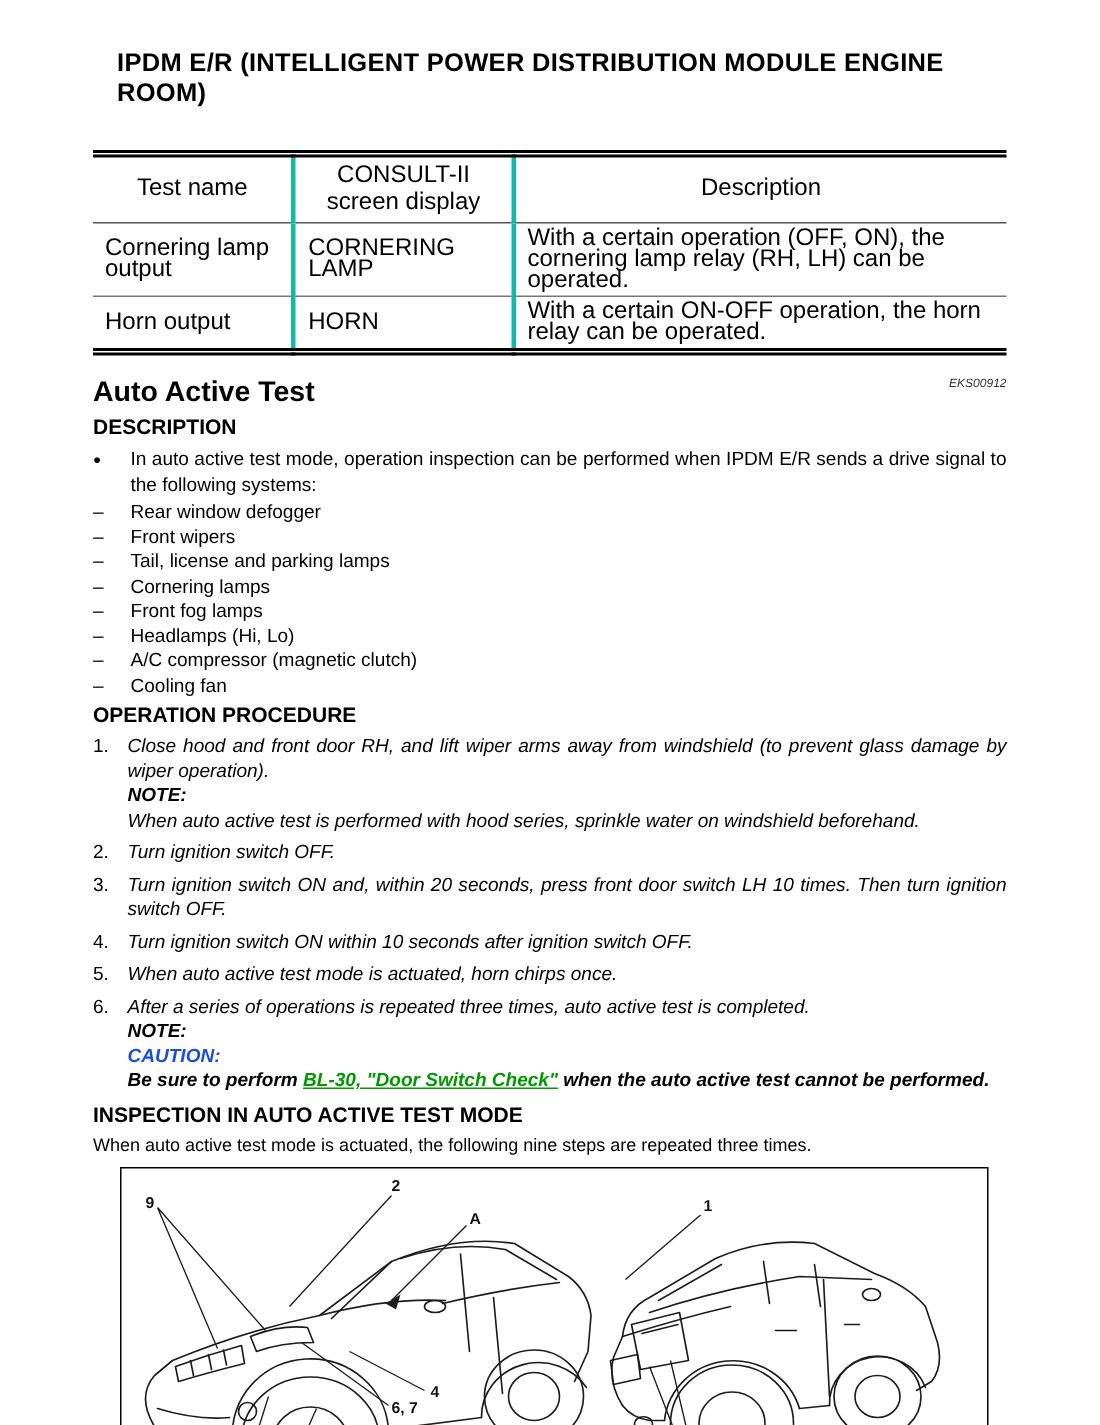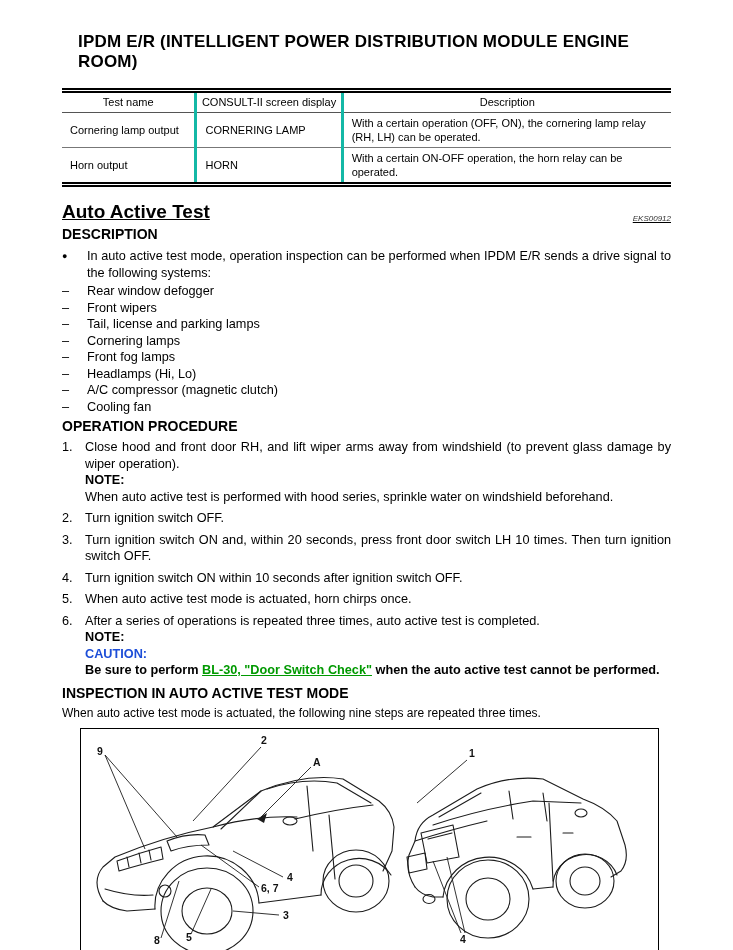--- a/index.html
+++ b/index.html
@@ -2,42 +2,42 @@
 <html><head>
 <meta charset="utf-8">
 <style>
   html,body{margin:0;padding:0;}
   body{width:733px;height:950px;background:#fff;color:#000;
        font-family:"Liberation Sans","DejaVu Sans",sans-serif;overflow:hidden;}
   .page{box-sizing:border-box;height:100%;padding:28px 62px 8px;display:flex;flex-direction:column;}
 
   .title{font-size:17px;font-weight:bold;margin:4px 0 16px 16px;letter-spacing:.2px;}
 
-  table{border-collapse:collapse;width:100%;font-size:11px;
-        border-top:5px double #000;border-bottom:5px double #000;}
+  table{border-collapse:collapse;width:100%;font-size:16px;
+        border-top:5px double #000;border-bottom:5px double #000;margin-top:12px;}
   th{font-weight:normal;padding:3px 4px 4px;border-bottom:1px solid #555;text-align:center;}
   td{padding:3px 8px;vertical-align:middle;line-height:14px;}
   tbody tr:first-child td{border-bottom:1px solid #777;}
   th + th, td + td{border-left:3px solid #14b8a6;}
   .c1{width:22%;} .c2{width:24%;}
 
-  .sec-head{display:flex;align-items:flex-end;justify-content:space-between;margin-top:14px;text-decoration:underline;}
+  .sec-head{display:flex;align-items:flex-start;justify-content:space-between;margin-top:14px;}
   .sec-head h2{font-size:19px;margin:0;}
   .code{font-size:8px;font-style:italic;color:#333;}
   h3{font-size:14px;margin:3px 0 3px;}
 
   .para,.dash-item,.step{font-size:12.7px;line-height:16.5px;}
   .para{display:flex;margin:3px 0 2px;}
   .marker{flex:0 0 25px;}
   .bullet-marker{font-size:9px;line-height:16.5px;}
   .para-text{flex:1;text-align:justify;}
   .dash-item{display:flex;}
   .step{display:flex;margin:2px 0 3px;}
   .step-num{flex:0 0 23px;}
-  .step-body{flex:1;}
+  .step-body{flex:1;font-style:italic;}
   .step-text{text-align:justify;}
   .note-label{font-weight:bold;}
   .caution-label{color:#1d4ed8;font-weight:bold;}
   .caution{font-weight:bold;}
   a.link{color:#009900;font-weight:bold;text-decoration:underline;cursor:pointer;}
 
   .intro{font-size:12px;margin:2px 0 6px;}
   .figure-box{border:1px solid #000;margin:2px 0 0 18px;width:577px;background:#fff;}
   .figure-box svg{display:block;}
 </style>

